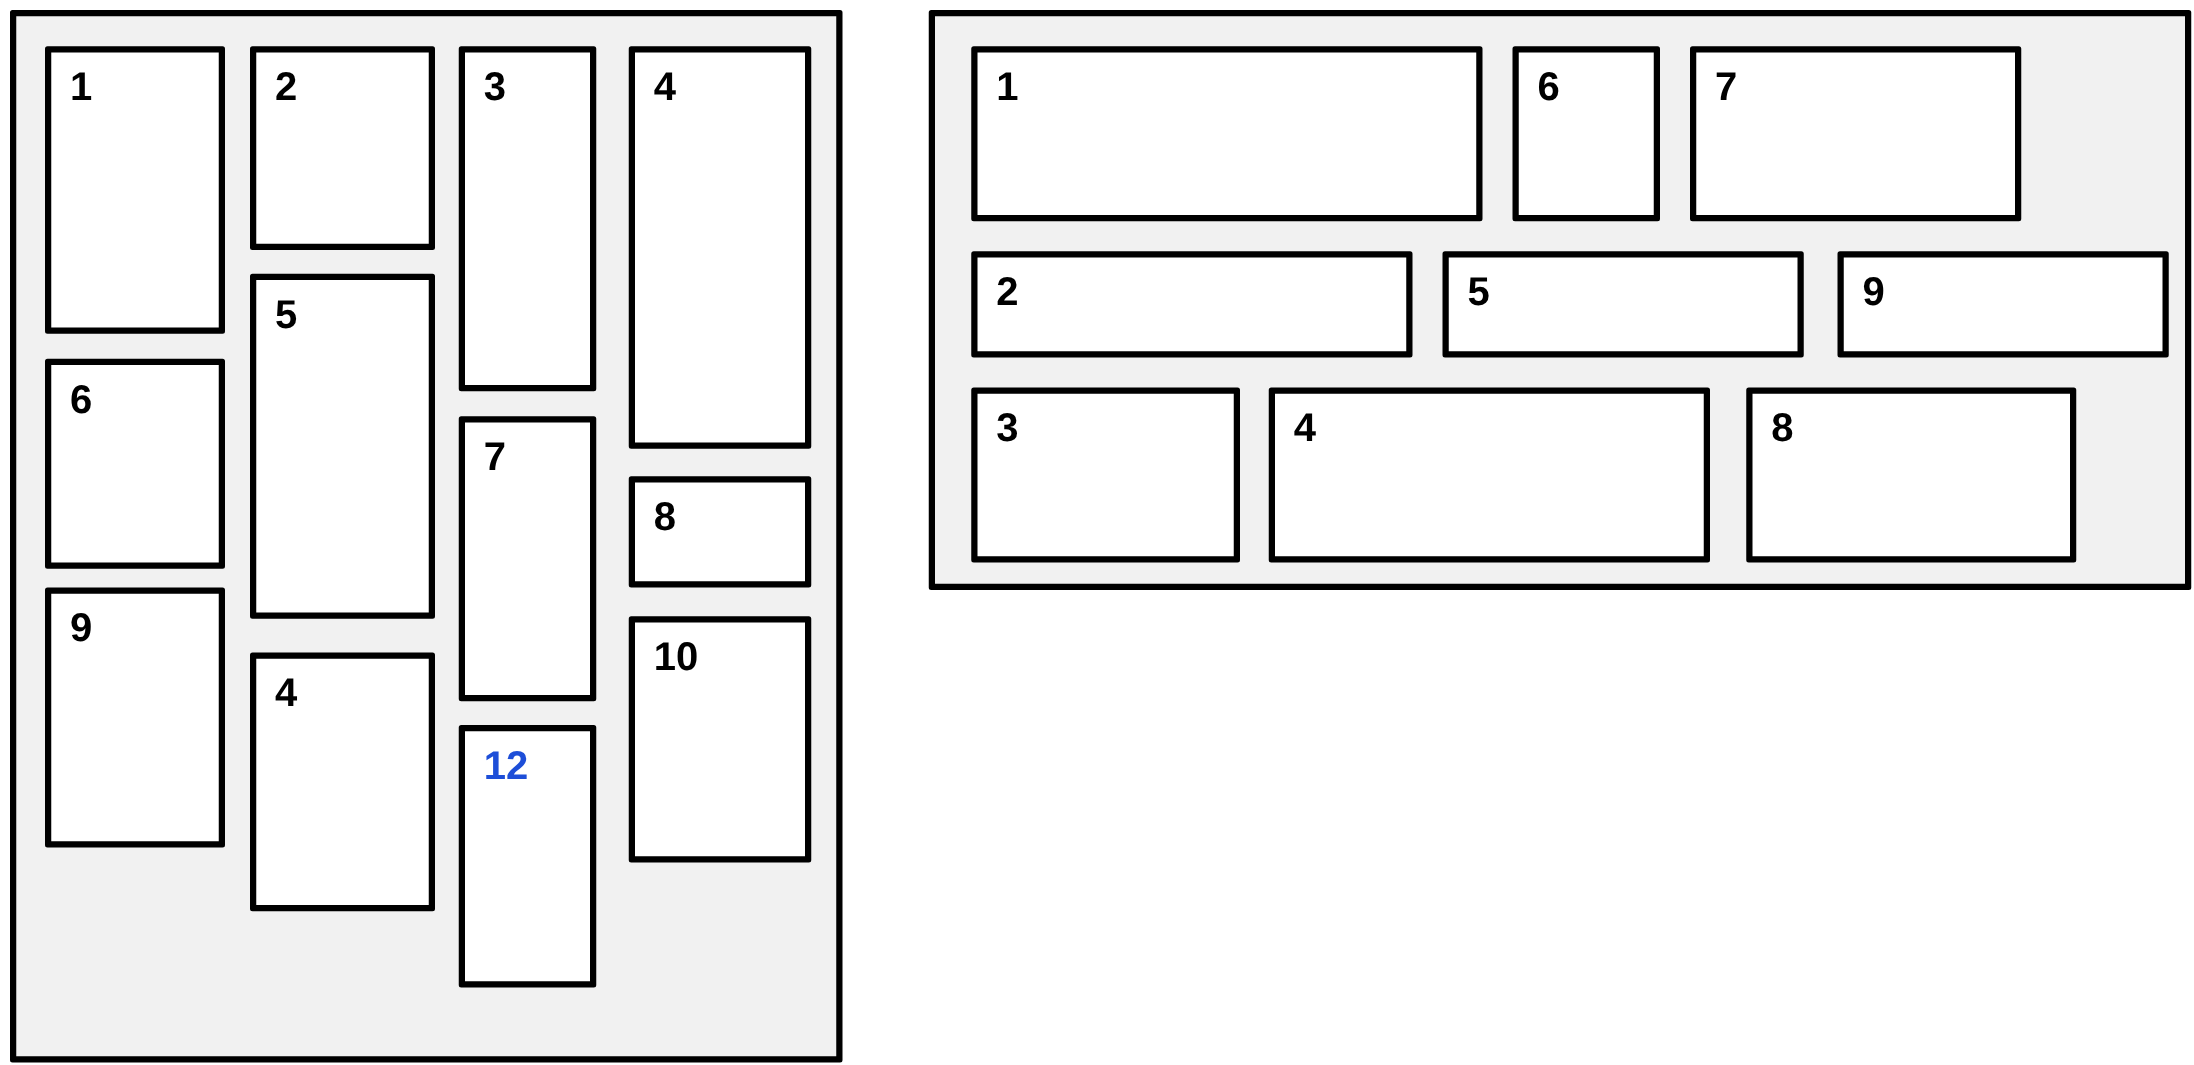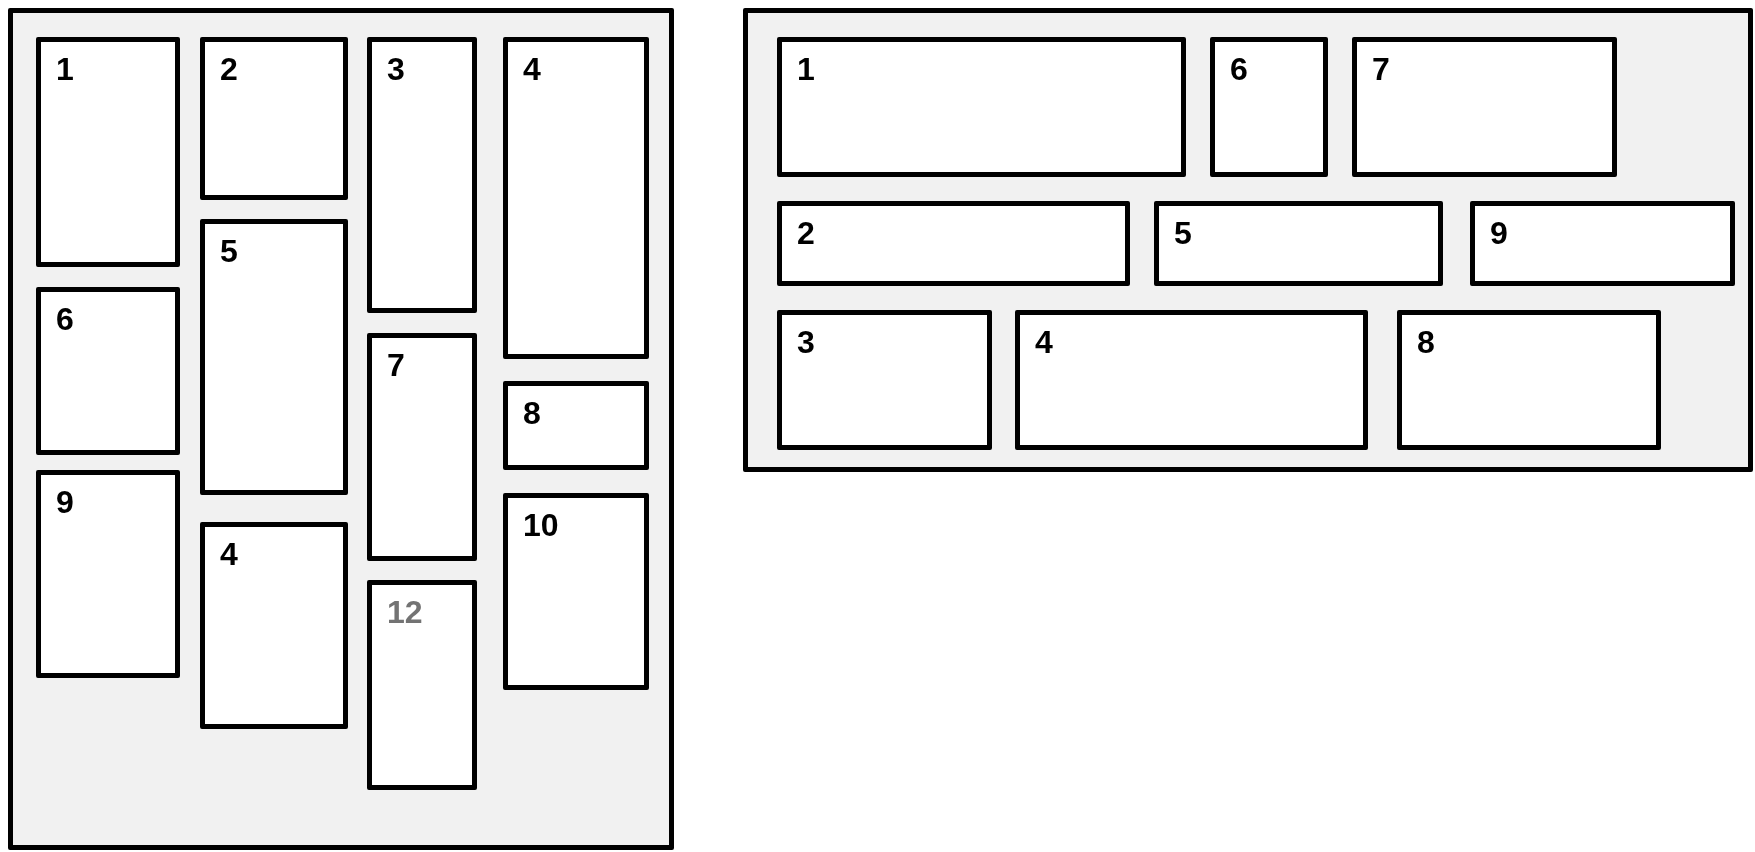--- a/index.html
+++ b/index.html
@@ -72,21 +72,21 @@
       <div class="box" style="left: 23px; top: 457px; width: 144px; height: 208px; background: rgb(255, 255, 255); border-color: rgb(0, 0, 0);">
         <span class="box-label" style="color: rgb(0, 0, 0);">9</span>
       </div>
       <div class="box" style="left: 490px; top: 480px; width: 146px; height: 197px; background: rgb(255, 255, 255); border-color: rgb(0, 0, 0);">
         <span class="box-label" style="color: rgb(0, 0, 0);">10</span>
       </div>
       <div class="box" style="left: 187px; top: 509px; width: 148px; height: 207px; background: rgb(255, 255, 255); border-color: rgb(0, 0, 0);">
         <span class="box-label" style="color: rgb(0, 0, 0);">4</span>
       </div>
       <div class="box" style="left: 354px; top: 567px; width: 110px; height: 210px; background: rgb(255, 255, 255); border-color: rgb(0, 0, 0);">
-        <span class="box-label" style="color: #737373;">12</span>
+        <span class="box-label" style="color: #1d4ed8;">12</span>
       </div>
     </div>
     <div class="panel" style="left: 743px; top: 8px; width: 1010px; height: 464px; background: rgb(241, 241, 241); border-color: rgb(0, 0, 0);">
       <div class="box" style="left: 29px; top: 24px; width: 409px; height: 140px; background: rgb(255, 255, 255); border-color: rgb(0, 0, 0);">
         <span class="box-label" style="color: rgb(0, 0, 0);">1</span>
       </div>
       <div class="box" style="left: 29px; top: 188px; width: 353px; height: 85px; background: rgb(255, 255, 255); border-color: rgb(0, 0, 0);">
         <span class="box-label" style="color: rgb(0, 0, 0);">2</span>
       </div>
       <div class="box" style="left: 29px; top: 297px; width: 215px; height: 140px; background: rgb(255, 255, 255); border-color: rgb(0, 0, 0);">

